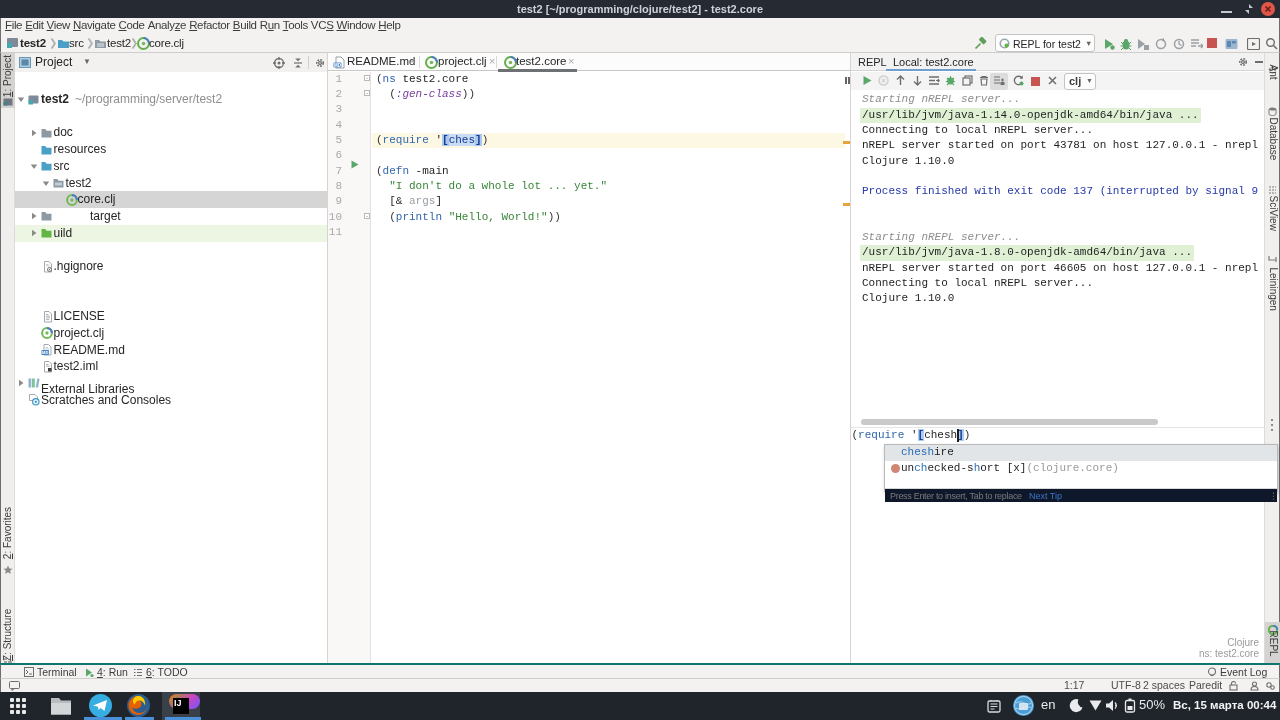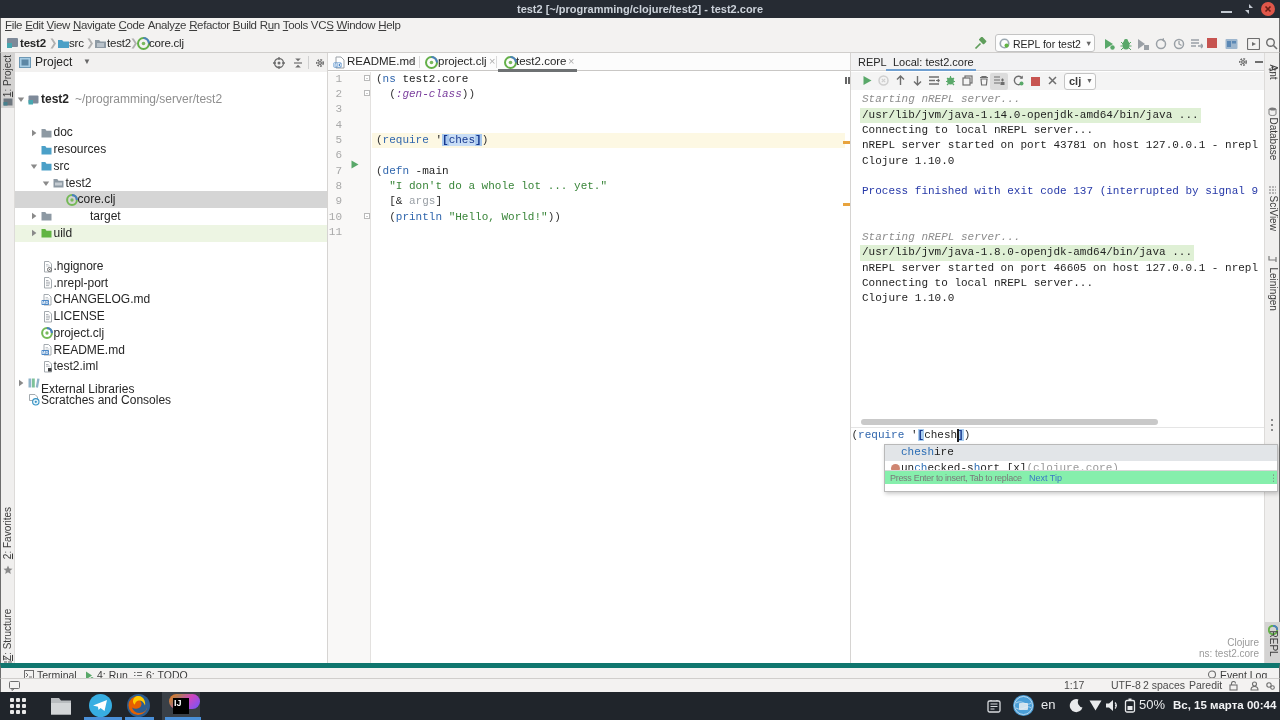--- a/index.html
+++ b/index.html
@@ -234,36 +234,20 @@
           </div>
         <div class="abs" style="left:0;top:186.0px;width:312px;height:17px;">
             <svg class="abs" style="left:27.5px;top:2.5px;" width="10" height="12" viewBox="0 0 10 12">
               <path d="M1.5 0.5 h4.5 l2.5 2.5 v8 h-7 Z" fill="#fff" stroke="#9aa0a6" stroke-width="0.9"></path>
               <path d="M3 3.5 h2.5 M3 5 h4" stroke="#b9bfc4" stroke-width="0.8"></path>
               <circle cx="6.5" cy="8.5" r="2" fill="none" stroke="#6e6e6e" stroke-width="1"></circle>
               <circle cx="6.5" cy="8.5" r="0.7" fill="#6e6e6e"></circle>
             </svg>
             <div class="abs" style="left:38.5px;top:1px;white-space:nowrap;">.hgignore</div>
           </div>
-        <div class="abs" style="left:0;top:202.7px;width:312px;height:17px;">
-            <svg class="abs" style="left:27.5px;top:2.5px;" width="10" height="12" viewBox="0 0 10 12">
-              <path d="M1.5 0.5 h4.5 l2.5 2.5 v8 h-7 Z" fill="#fff" stroke="#9aa0a6" stroke-width="0.9"></path>
-              <path d="M3 3.5 h2.5 M3 5.2 h4 M3 6.9 h4 M3 8.6 h3.2" stroke="#9aa0a6" stroke-width="0.8"></path>
-            </svg>
-            <div class="abs" style="left:38.5px;top:1px;white-space:nowrap;">.nrepl-port</div>
-          </div>
-        <div class="abs" style="left:0;top:219.4px;width:312px;height:17px;">
-            <svg class="abs" style="left:26px;top:2.5px;" width="12" height="12" viewBox="0 0 12 12">
-              <path d="M3 0.5 h4.5 l2.5 2.5 v8 h-7 Z" fill="#fff" stroke="#9aa0a6" stroke-width="0.9"></path>
-              <path d="M4.5 3.5 h2.5 M4.5 5 h4" stroke="#b9bfc4" stroke-width="0.8"></path>
-              <rect x="0.5" y="6" width="7.5" height="5" rx="0.8" fill="#4a87c7"></rect>
-              <text x="4.2" y="10" font-size="4" fill="#fff" text-anchor="middle" font-family="Liberation Sans" font-weight="bold">MD</text>
-            </svg>
-            <div class="abs" style="left:38.5px;top:1px;white-space:nowrap;">CHANGELOG.md</div>
-          </div>
         <div class="abs" style="left:0;top:236.1px;width:312px;height:17px;">
             <svg class="abs" style="left:27.5px;top:2.5px;" width="10" height="12" viewBox="0 0 10 12">
               <path d="M1.5 0.5 h4.5 l2.5 2.5 v8 h-7 Z" fill="#fff" stroke="#9aa0a6" stroke-width="0.9"></path>
               <path d="M3 3.5 h2.5 M3 5.2 h4 M3 6.9 h4 M3 8.6 h3.2" stroke="#9aa0a6" stroke-width="0.8"></path>
             </svg>
             <div class="abs" style="left:38.5px;top:1px;white-space:nowrap;">LICENSE</div>
           </div>
         <div class="abs" style="left:0;top:252.8px;width:312px;height:17px;">
             <svg class="abs" style="left:26px;top:2.5px;" width="12" height="12" viewBox="0 0 13 13">
               <circle cx="6.5" cy="6.5" r="5.3" fill="none" stroke="#74b956" stroke-width="2.2"></circle>
@@ -466,29 +450,29 @@
           <path d="M6.5 1 A5.5 5.5 0 0 1 12 6.5" fill="none" stroke="#4a7fc1" stroke-width="2.4"></path>
         </svg>
       <div class="abs" style="left:-8px;top:588px;width:32px;transform:rotate(90deg);font-size:10px;color:#3c3c3c;white-space:nowrap;">REPL</div>
     </div>
 
     <div class="abs" id="popup" style="left:884px;top:390.5px;width:394px;height:48.5px;background:#fff;border:1px solid #b9b9b9;box-shadow:1px 2px 4px rgba(0,0,0,0.2);">
       <div class="abs" style="left:0;top:0;width:392px;height:16px;background:#e2e5e8;"></div>
       <div class="abs mono" style="left:16px;top:1.5px;font-size:11px;color:#1f1f1f;"><span style="color:#2a6cb4">chesh</span>ire</div>
       <div class="abs" style="left:5.5px;top:19.5px;width:9px;height:9px;border-radius:50%;background:#cf8672;"></div>
       <div class="abs mono nw" style="left:16px;top:17.5px;font-size:11px;color:#1f1f1f;">un<span style="color:#2a6cb4">ch</span>ecked-s<span style="color:#2a6cb4">h</span>ort [x]<span style="color:#9a9a9a">(clojure.core)</span></div>
-      <div class="abs" style="left:0;top:25px;width:392px;height:14px;background:#86efac;border-top:1px solid #d8d8d8;">
+      <div class="abs" style="left:0;top:43px;width:392px;height:14px;background:#0f172a;border-top:1px solid #d8d8d8;">
         <div class="abs" style="left:5px;top:2px;font-size:9px;letter-spacing:-0.3px;color:#7a7a7a;white-space:nowrap;">Press Enter to insert, Tab to replace</div>
         <div class="abs" style="left:144px;top:2px;font-size:9px;color:#3b78c4;white-space:nowrap;">Next Tip</div>
         <div class="abs" style="left:384px;top:2px;font-size:9px;color:#7a7a7a;">⋮</div>
       </div>
     </div>
   </div>
 
-  <div class="abs" id="bottombar" style="left:0;top:663px;width:1280px;height:15px;background:#f3f2f1;border-top:5px solid #0f766e;border-left:1px solid #6d6d6d;border-right:1px solid #6d6d6d;">
+  <div class="abs" id="bottombar" style="left:0;top:663px;width:1280px;height:15px;background:#f3f2f1;border-top:2px solid #0f766e;border-left:1px solid #6d6d6d;border-right:1px solid #6d6d6d;">
     <svg class="abs" style="left:23px;top:2px;" width="10" height="10" viewBox="0 0 10 10">
         <rect x="0.5" y="0.5" width="9" height="9" fill="none" stroke="#6e6e6e"></rect>
         <path d="M2 3 l2 2 -2 2 M5 7 h3" stroke="#6e6e6e" stroke-width="1" fill="none"></path>
       </svg>
     <div class="abs" style="left:36px;top:1px;font-size:10.5px;color:#3c3c3c;">Terminal</div>
     <svg class="abs" style="left:84px;top:3px;" width="9" height="9" viewBox="0 0 9 9">
         <path d="M1 0.5 L7 4.5 L1 8.5 Z" fill="#59a869"></path>
         <circle cx="7" cy="7.5" r="1.6" fill="#59a869"></circle>
       </svg>
     <div class="abs" style="left:96px;top:1px;font-size:10.5px;color:#3c3c3c;"><u>4</u>: Run</div>

